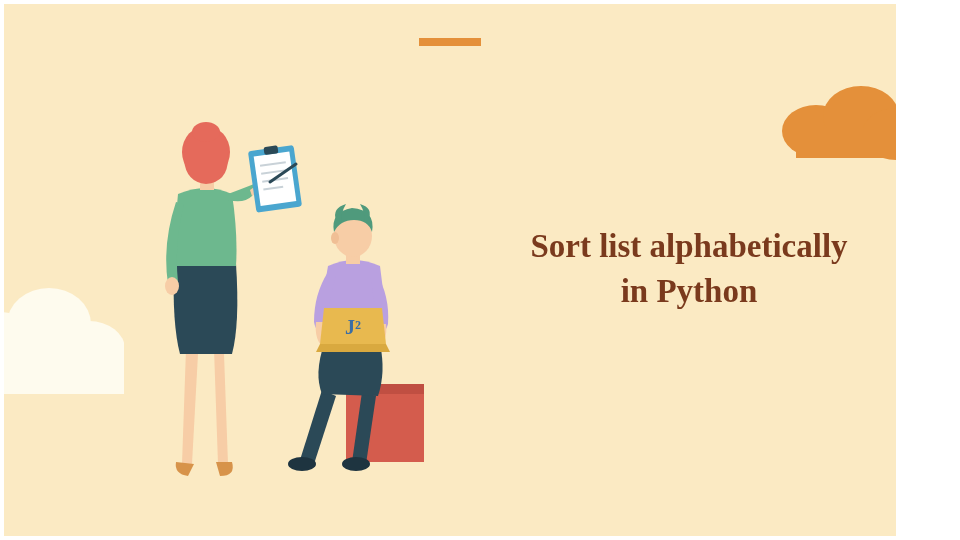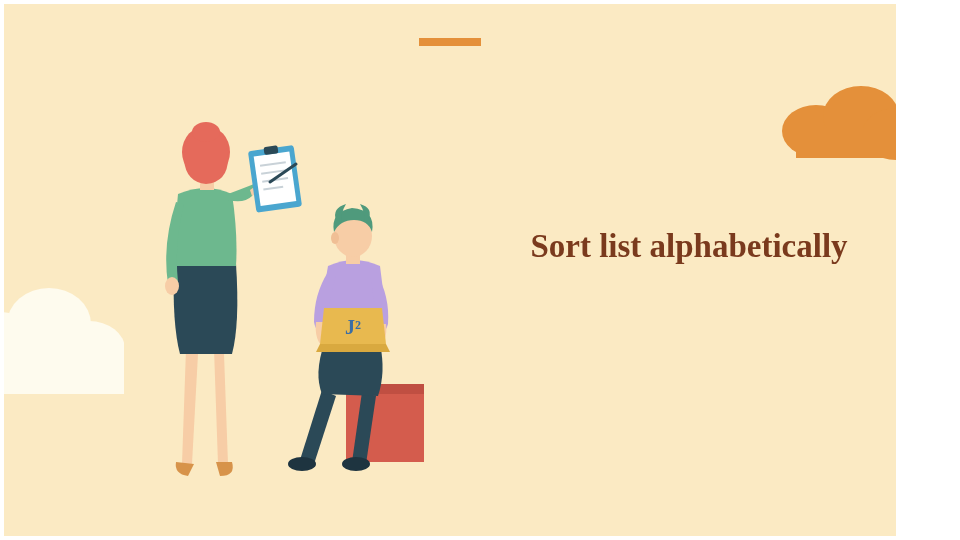--- a/index.html
+++ b/index.html
@@ -80,20 +80,21 @@
       <g fill="#fefbee">
         <ellipse cx="35" cy="70" rx="40" ry="32"></ellipse>
         <ellipse cx="85" cy="50" rx="42" ry="36"></ellipse>
         <ellipse cx="125" cy="75" rx="36" ry="28"></ellipse>
         <rect x="0" y="70" width="160" height="50"></rect>
       </g>
     </svg>
 
     <div class="title">
       <span>Sort list alphabetically</span><br>
+      <span>in Python</span>
     </div>
 
     <svg class="illo" viewBox="0 0 340 400">
 
       <g>
 
         <path d="M 62 245 L 58 360 L 68 360 L 74 250 Z" fill="#f7cda6"></path>
         <path d="M 90 245 L 94 360 L 104 360 L 100 250 Z" fill="#f7cda6"></path>
 
         <path d="M 52 358 Q 50 370 64 372 L 70 360 Z" fill="#d7934a"></path>

